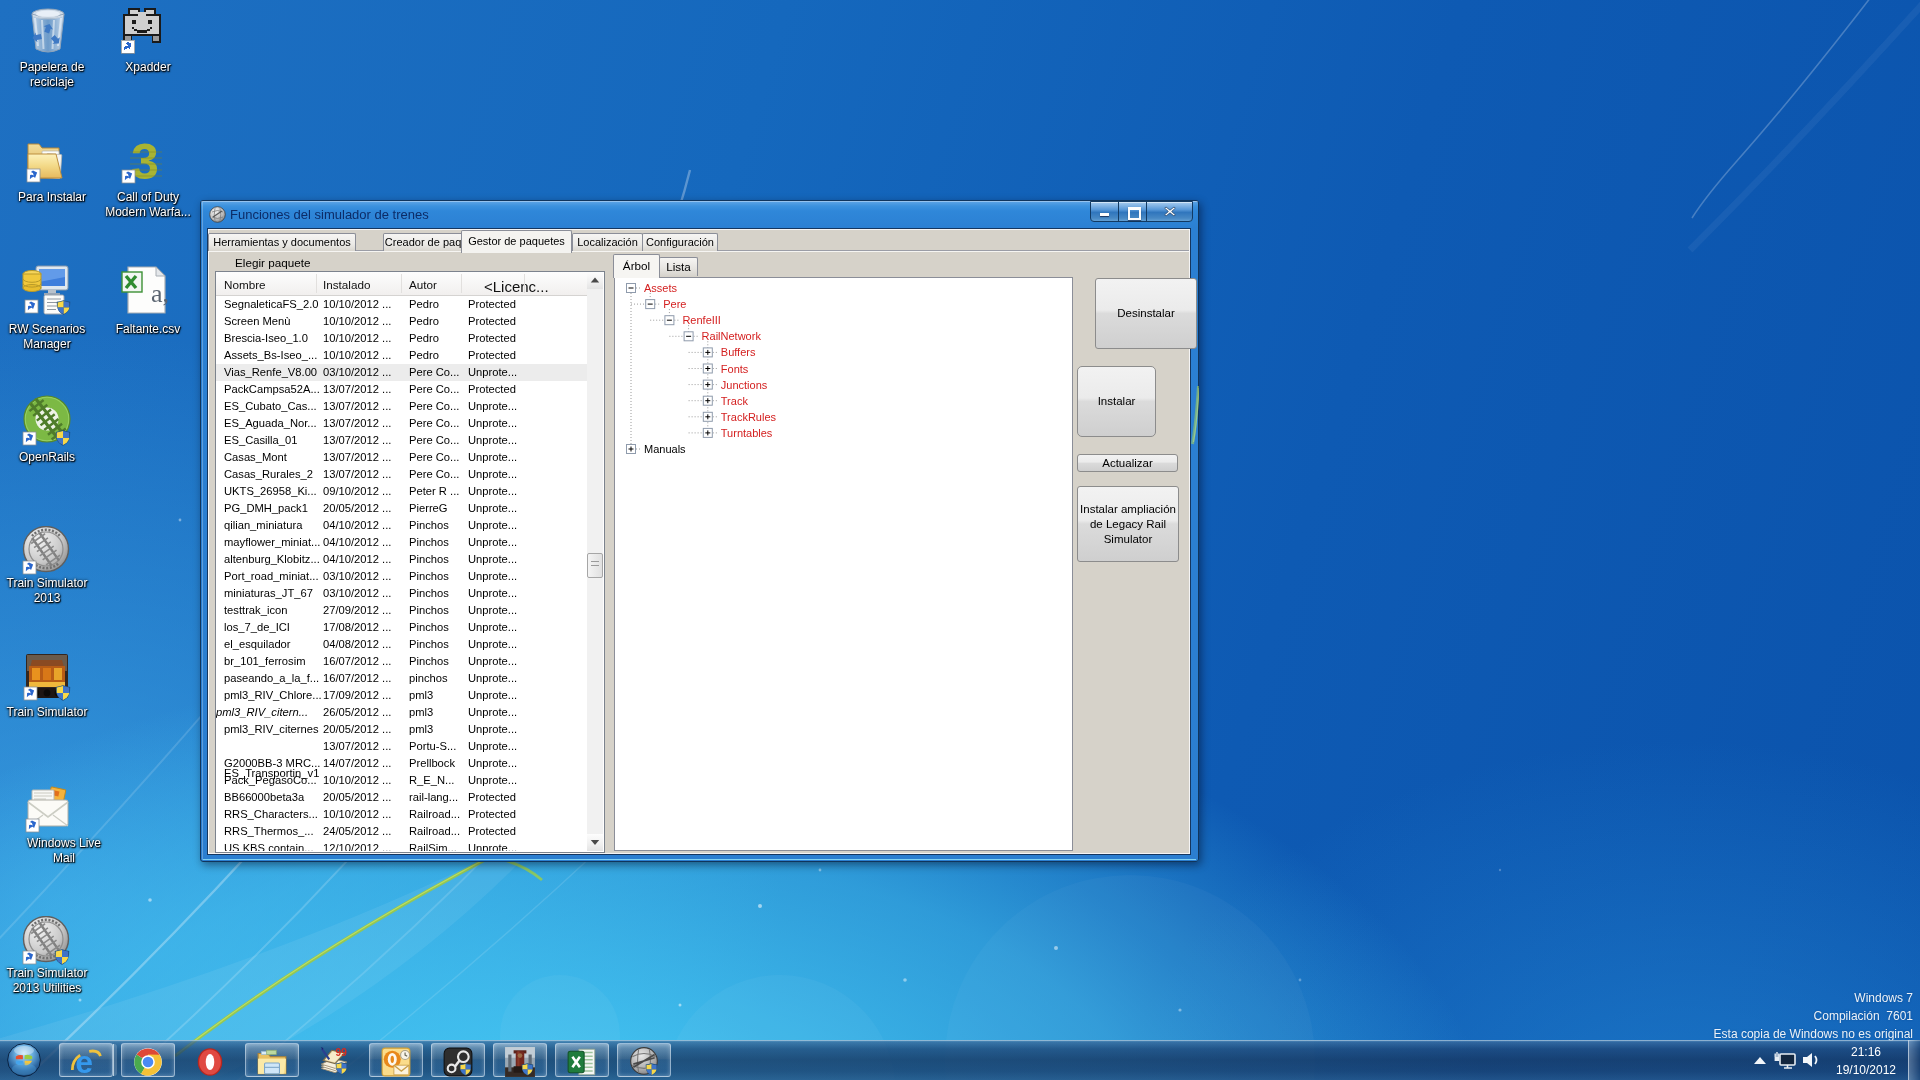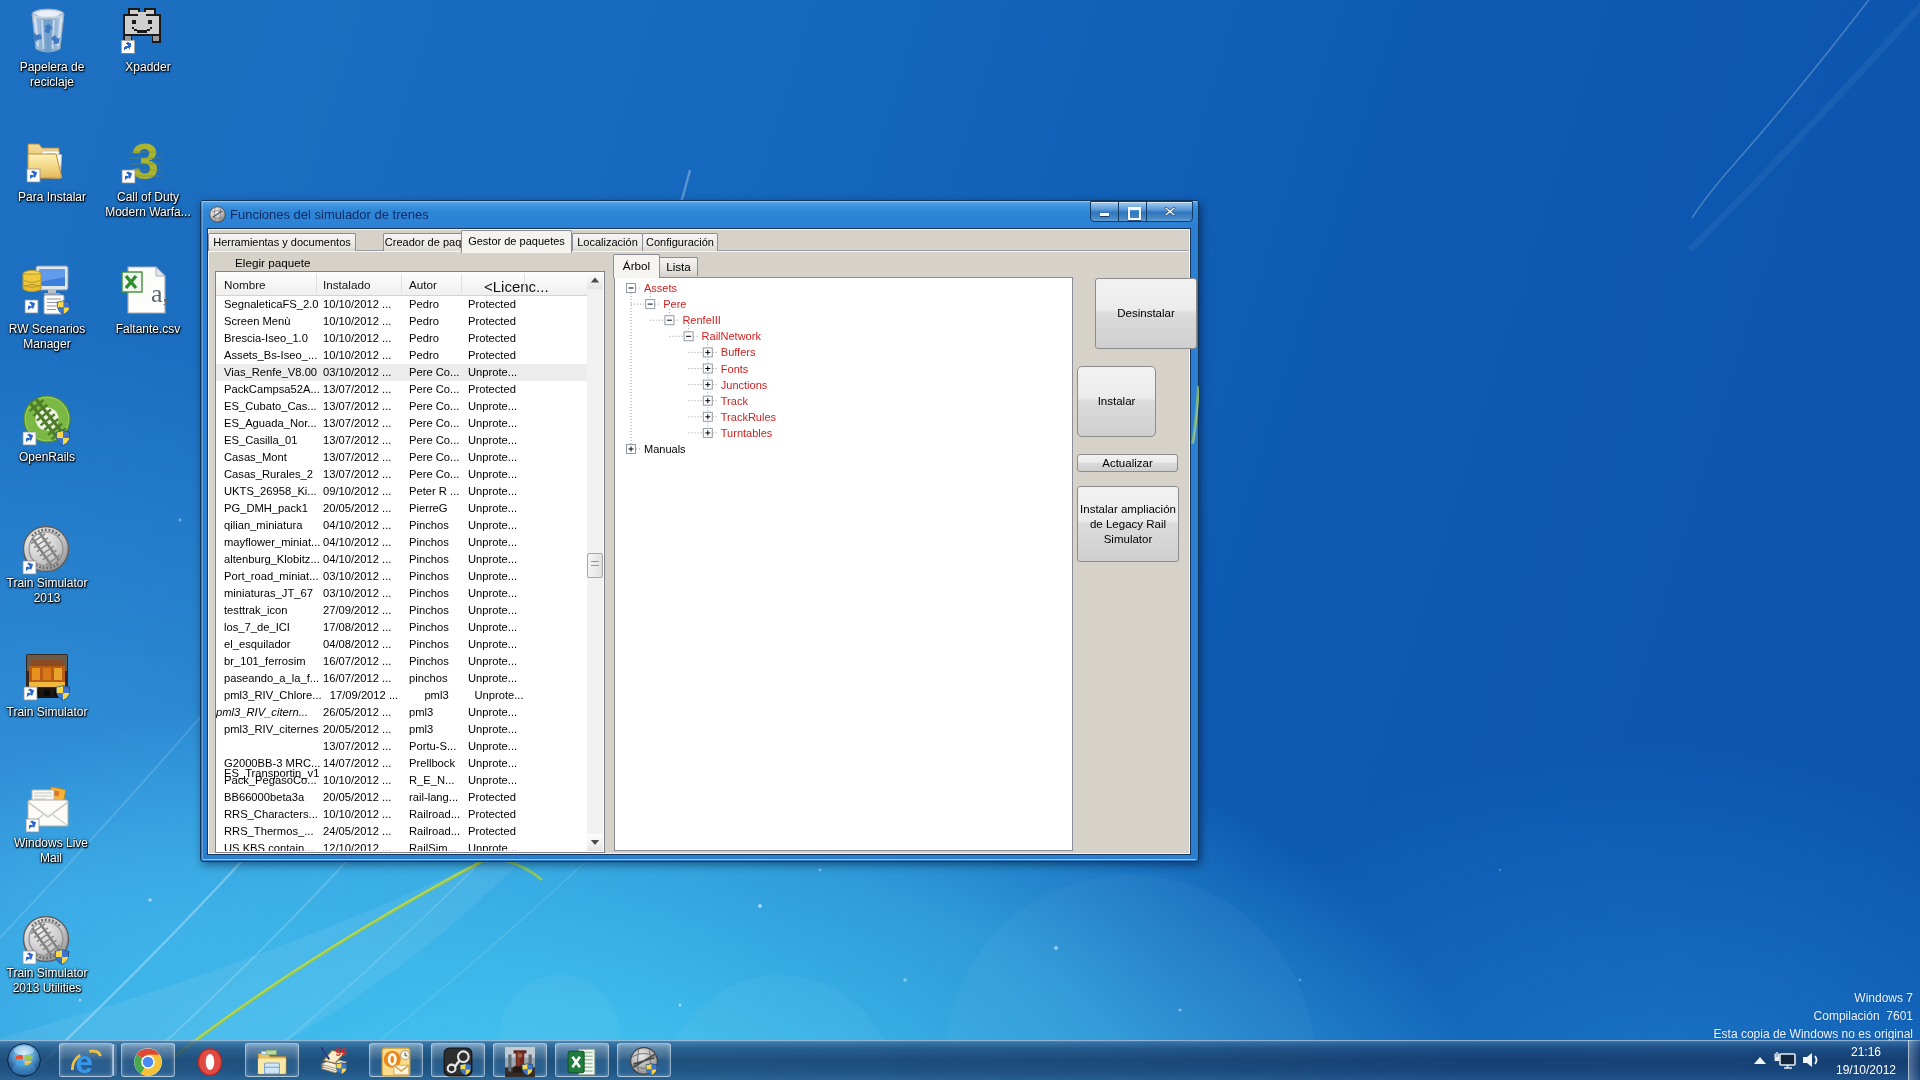--- a/index.html
+++ b/index.html
@@ -260,21 +260,21 @@
     <rect x="8" y="4" width="22" height="20" rx="1" fill="#f8f8f5" stroke="#b8b8b2"></rect>
     <path d="M10 7 h18 M10 10 h18 M10 13 h12" stroke="#c9c9c2" stroke-width="1.2"></path>
     <rect x="4" y="14" width="40" height="26" rx="2" fill="#fcfbf7" stroke="#aeaea6"></rect>
     <path d="M4 16 L24 31 L44 16" fill="none" stroke="#cccdc4" stroke-width="1.6"></path>
     <path d="M4 40 L19 29 M44 40 L29 29" fill="none" stroke="#cccdc4" stroke-width="1.2"></path>
     <g transform="translate(2 33) scale(13)">
       <rect x="0" y="0" width="1" height="1" fill="#fff" stroke="#8a9096" stroke-width="0.06"></rect>
       <path d="M 0.22 0.78 L 0.24 0.46 Q 0.40 0.42 0.52 0.50 Q 0.50 0.28 0.30 0.24 L 0.46 0.12 L 0.78 0.26 L 0.62 0.70 L 0.52 0.60 Q 0.36 0.62 0.22 0.78 Z" fill="#2a66cc"></path>
     </g>
   </svg>
-<div class="icolabel" style="left:4px;top:836px;width:94px;">Windows Live<br>Mail</div>
+<div class="icolabel" style="left:17px;top:836px;width:94px;">Windows Live<br>Mail</div>
 <svg class="abs" style="left:21px;top:916px" width="52" height="50" viewBox="0 0 52 50">
     <defs>
       <radialGradient id="md21" cx="0.35" cy="0.3" r="0.9">
         <stop offset="0" stop-color="#f2f2f2"></stop>
         <stop offset="0.55" stop-color="#c9c9c9"></stop>
         <stop offset="0.8" stop-color="#9a9a9a"></stop>
         <stop offset="1" stop-color="#787878"></stop>
       </radialGradient>
     </defs>
     <circle cx="25" cy="23" r="22.5" fill="url(#md21)" stroke="#5f5f5f" stroke-width="1.4"></circle>
@@ -485,21 +485,21 @@
       <span style="position:absolute;left:107px;width:82px;overflow:hidden;">16/07/2012 ...</span>
       <span style="position:absolute;left:193px;width:55px;overflow:hidden;">Pinchos</span>
       <span style="position:absolute;left:252px;width:62px;overflow:hidden;">Unprote...</span>
     </div>
     <div style="position:absolute;left:0px;top:374px;width:371px;height:17px;font-size:11.2px;line-height:17px;color:#000;white-space:nowrap;">
       <span style="position:absolute;left:8px;width:97px;overflow:hidden;">paseando_a_la_f...</span>
       <span style="position:absolute;left:107px;width:82px;overflow:hidden;">16/07/2012 ...</span>
       <span style="position:absolute;left:193px;width:55px;overflow:hidden;">pinchos</span>
       <span style="position:absolute;left:252px;width:62px;overflow:hidden;">Unprote...</span>
     </div>
-    <div style="position:absolute;left:0px;top:391px;width:371px;height:17px;font-size:11.2px;line-height:17px;color:#000;white-space:nowrap;text-align:center;">
+    <div style="position:absolute;left:0px;top:391px;width:371px;height:17px;font-size:11.2px;line-height:17px;color:#000;white-space:nowrap;">
       <span style="position:absolute;left:8px;width:97px;overflow:hidden;">pml3_RIV_Chlore...</span>
       <span style="position:absolute;left:107px;width:82px;overflow:hidden;">17/09/2012 ...</span>
       <span style="position:absolute;left:193px;width:55px;overflow:hidden;">pml3</span>
       <span style="position:absolute;left:252px;width:62px;overflow:hidden;">Unprote...</span>
     </div>
     <div style="position:absolute;left:0px;top:408px;width:371px;height:17px;font-size:11.2px;line-height:17px;color:#000;white-space:nowrap;">
       <span style="position:absolute;left:0;width:97px;overflow:hidden;font-style:italic;">pml3_RIV_citern...</span>
       <span style="position:absolute;left:107px;width:82px;overflow:hidden;">26/05/2012 ...</span>
       <span style="position:absolute;left:193px;width:55px;overflow:hidden;">pml3</span>
       <span style="position:absolute;left:252px;width:62px;overflow:hidden;">Unprote...</span>

